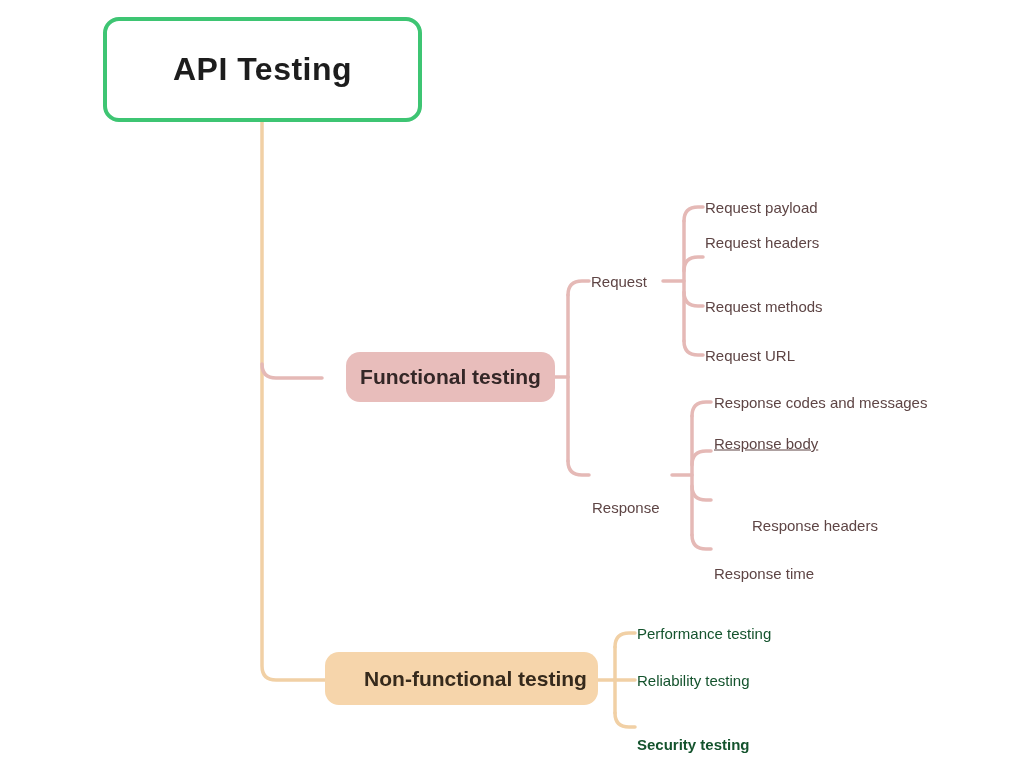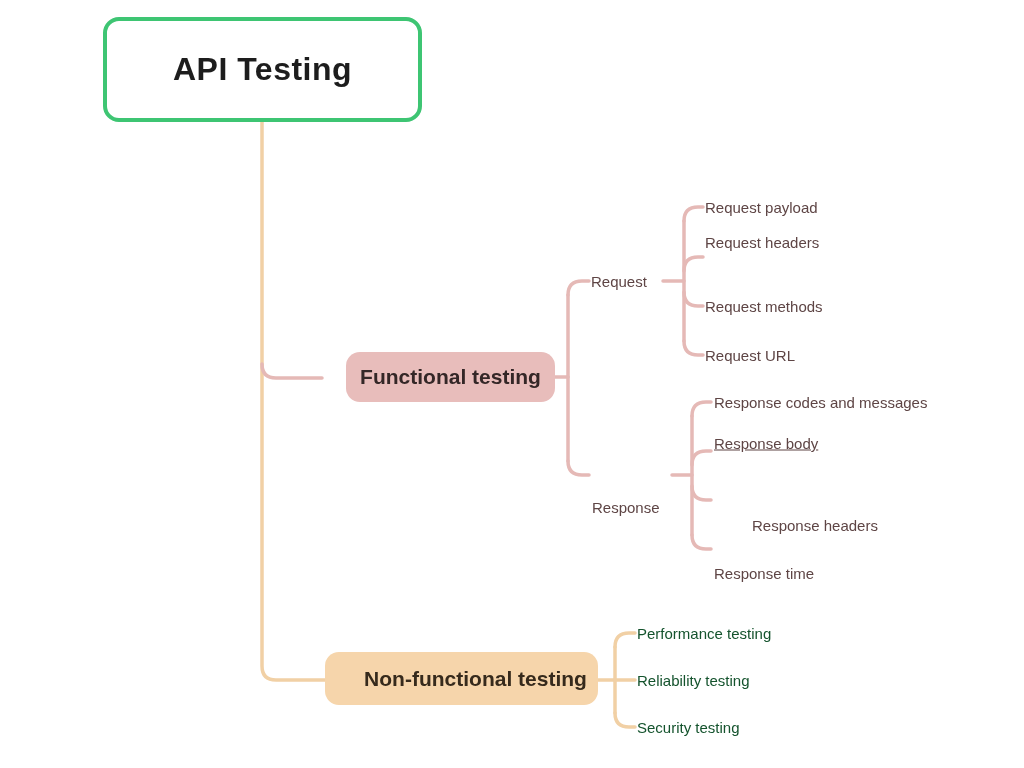--- a/index.html
+++ b/index.html
@@ -127,15 +127,15 @@
   <div class="leaf pink-text" style="left:705px; top:306px;">Request methods</div>
   <div class="leaf pink-text" style="left:705px; top:355px;">Request URL</div>
 
   <div class="leaf pink-text" style="left:714px; top:402px;">Response codes and messages</div>
   <div class="leaf pink-text" style="left:714px; top:443px;text-decoration:underline;">Response body</div>
   <div class="leaf pink-text" style="left:752px; top:500px;margin-top:25px;">Response headers</div>
   <div class="leaf pink-text" style="left:714px; top:573px;">Response time</div>
 
   <div class="leaf brown-text" style="left:637px; top:633px;">Performance testing</div>
   <div class="leaf brown-text" style="left:637px; top:680px;">Reliability testing</div>
-  <div class="leaf brown-text" style="left:637px; top:727px;">Security testing</div>
+  <div class="leaf brown-text" style="left:637px; top:744px;font-weight:bold;">Security testing</div>
 
 </div>
 
 </body></html>

